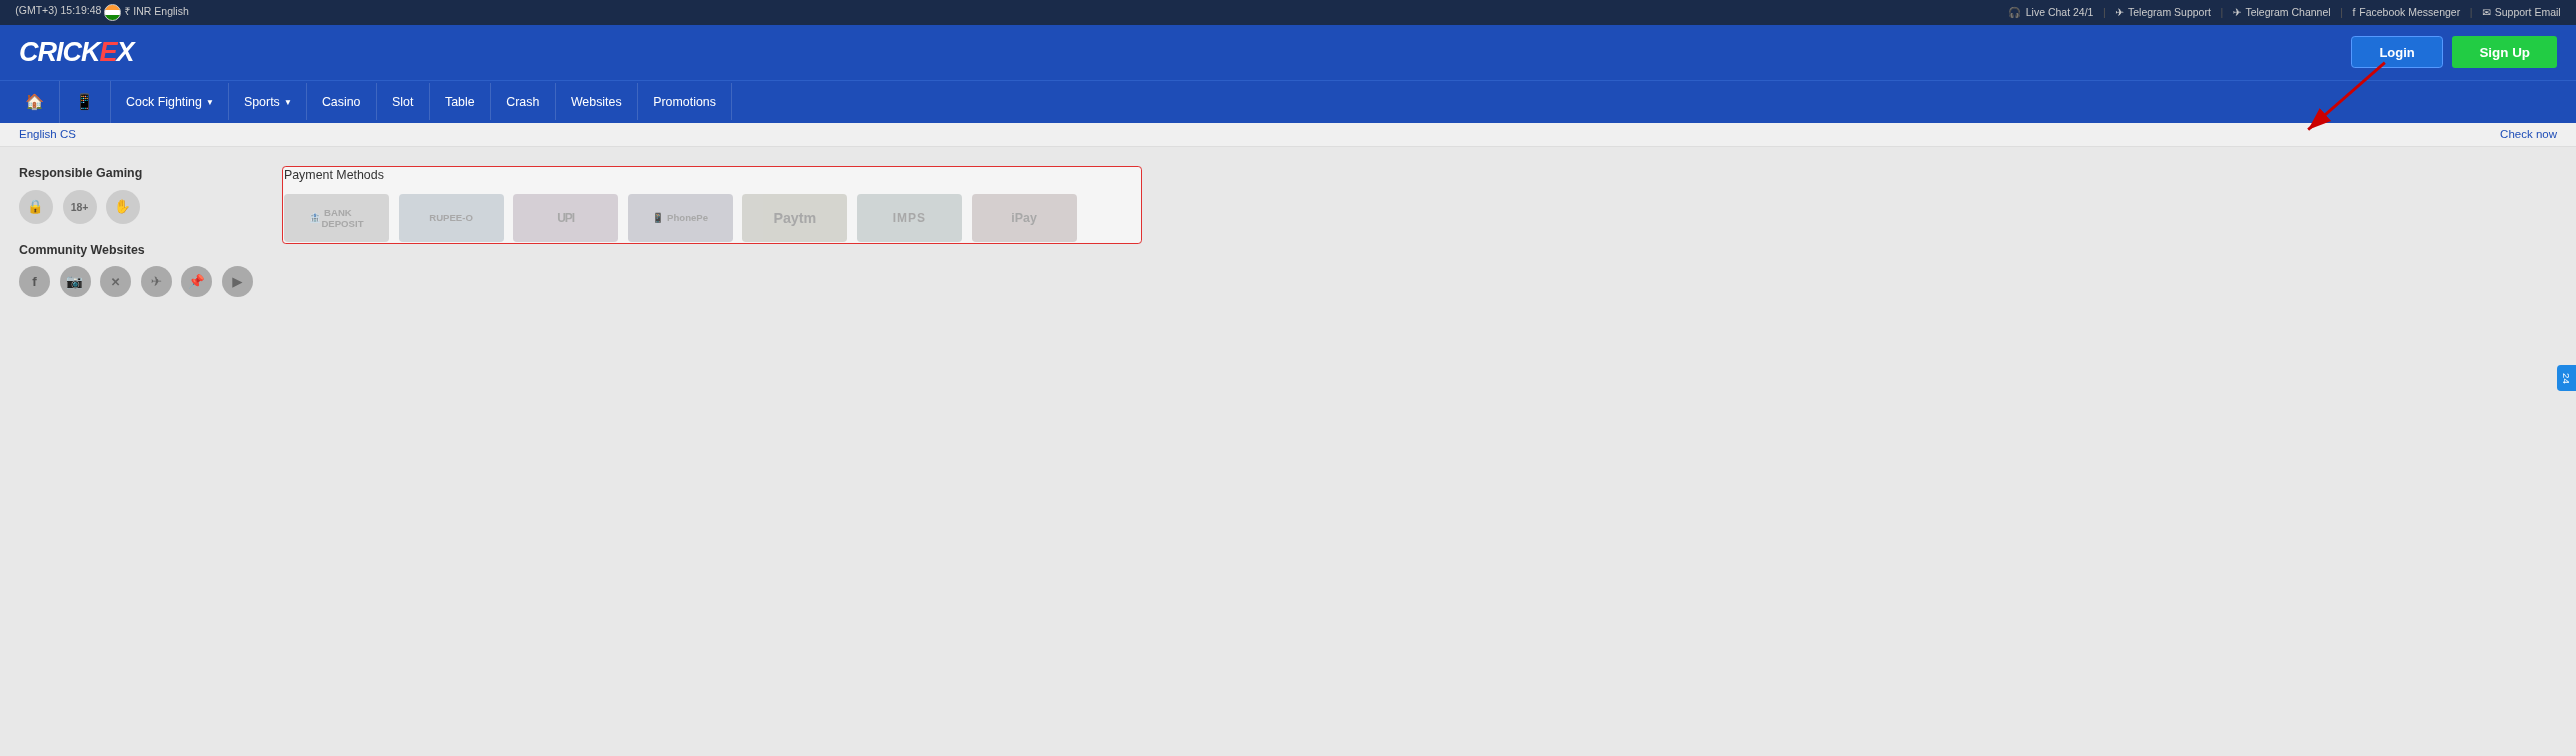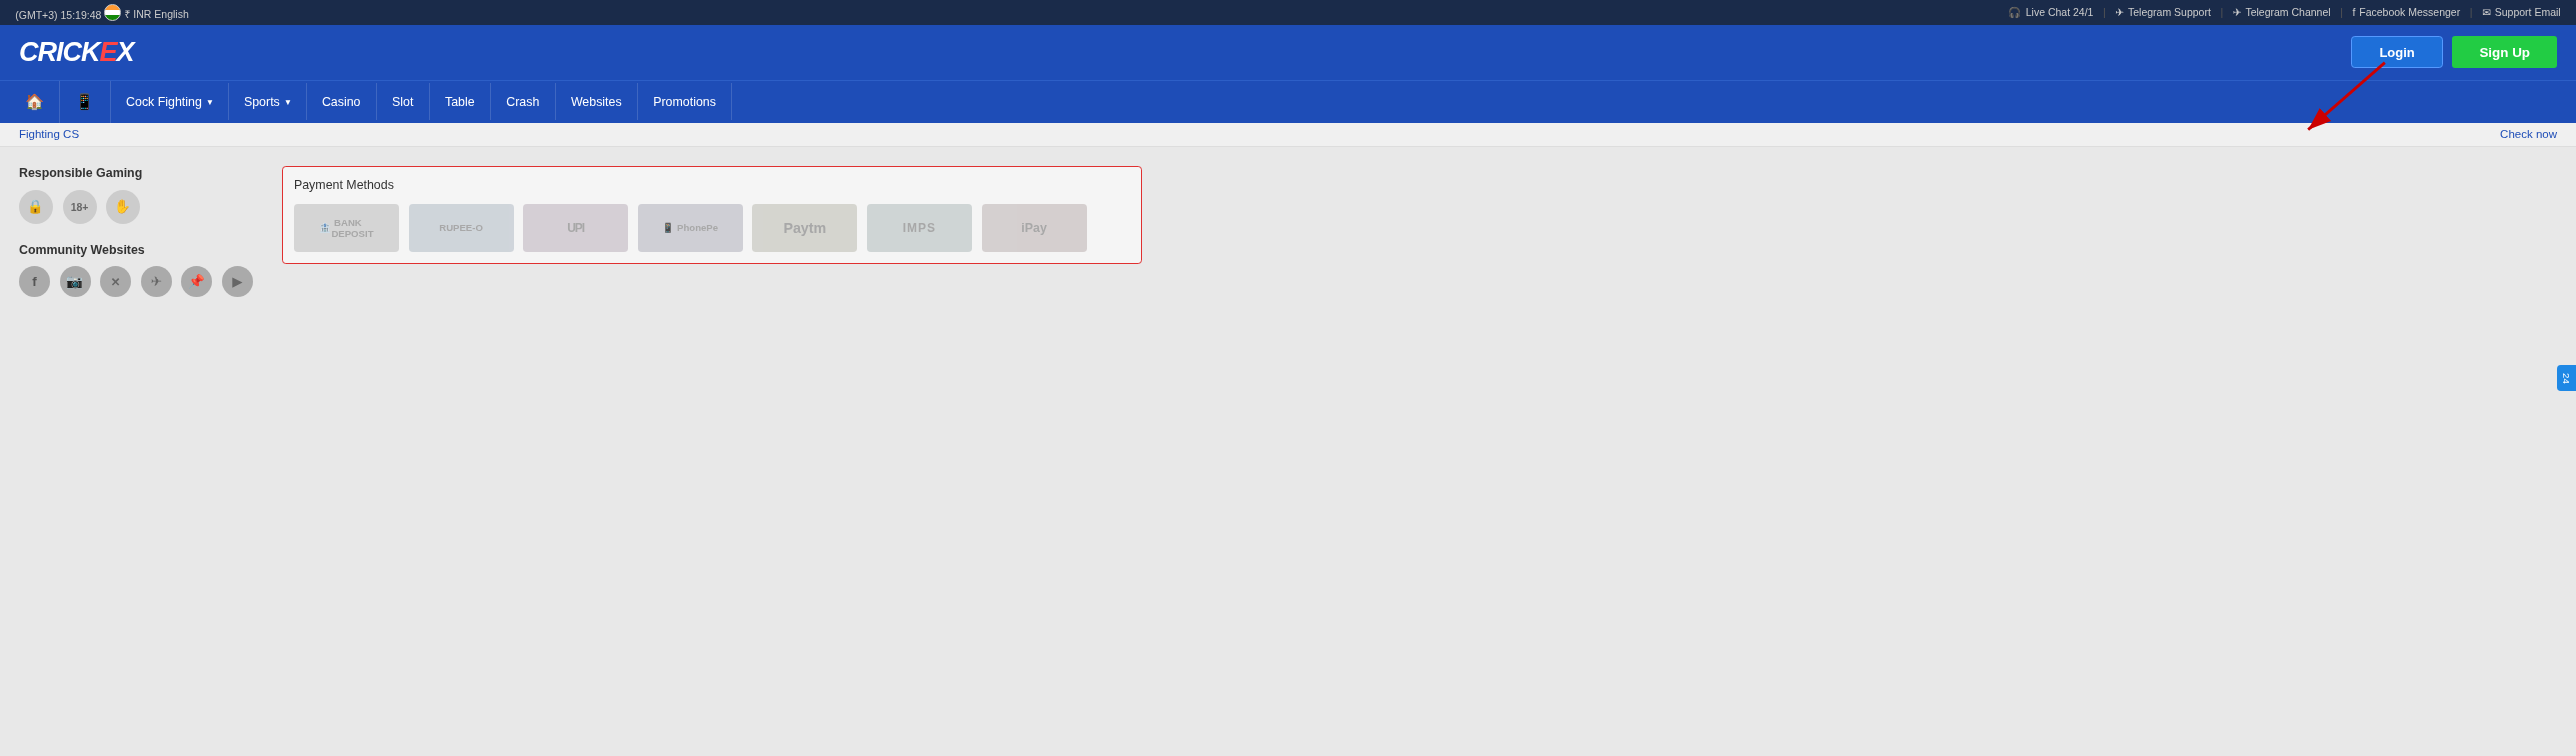--- a/index.html
+++ b/index.html
@@ -8,21 +8,21 @@
     
     .top-bar {
       background: #1a2b4a;
       color: #ccc;
       font-size: 10.5px;
       padding: 3.8px 15.3px;
       display: flex;
       align-items: center;
       justify-content: space-between;
     }
-    .top-bar-left { display: flex; align-items: flex-end; gap: 3px; }
+    .top-bar-left { display: flex; align-items: flex-start; gap: 3px; }
     .top-bar-right { display: flex; align-items: center; gap: 9.6px; }
     .top-bar-right a { color: #ccc; text-decoration: none; display: flex; align-items: center; gap: 3.8px; }
     .top-bar-divider { color: #555; }
     .flag-circle {
       width: 17px; height: 17px; border-radius: 50%; overflow: hidden; display: inline-block;
       background: linear-gradient(180deg, #ff9933 33%, white 33%, white 66%, #138808 66%);
       border: 1px solid #ccc;
     }
 
     
@@ -121,21 +121,21 @@
       width: 34px; height: 34px; border-radius: 50%;
       background: #ccc;
       display: flex; align-items: center; justify-content: center;
       font-size: 13.4px; color: #666;
     }
 
     
     .payment-section {
       border: 1.9px solid #e03030;
       border-radius: 3.8px;
-      padding: 11px;
+      padding: 1px;
       background: #f5f5f5;
       flex: 1;
       max-width: 860px;
     }
     .payment-section h4 {
       font-size: 12.4px;
       color: #333;
       margin-bottom: 11.5px;
       font-weight: normal;
     }
@@ -275,21 +275,21 @@
   </a>
   <a class="nav-item" href="#">
     <span>Websites</span>
   </a>
   <a class="nav-item" href="#">
     <span>Promotions</span>
   </a>
 </nav>
 
 <div class="sub-bar">
-  <a href="#">Fighting CS</a>
+  <a href="#">English CS</a>
   <a href="#">Check now</a>
 </div>
 
 <div class="footer-section">
   <div class="footer-row">
     <div class="footer-left">
       <div class="responsible-gaming">
         <h4>Responsible Gaming</h4>
         <div class="rg-icons">
           <div class="rg-icon">🔒</div>

